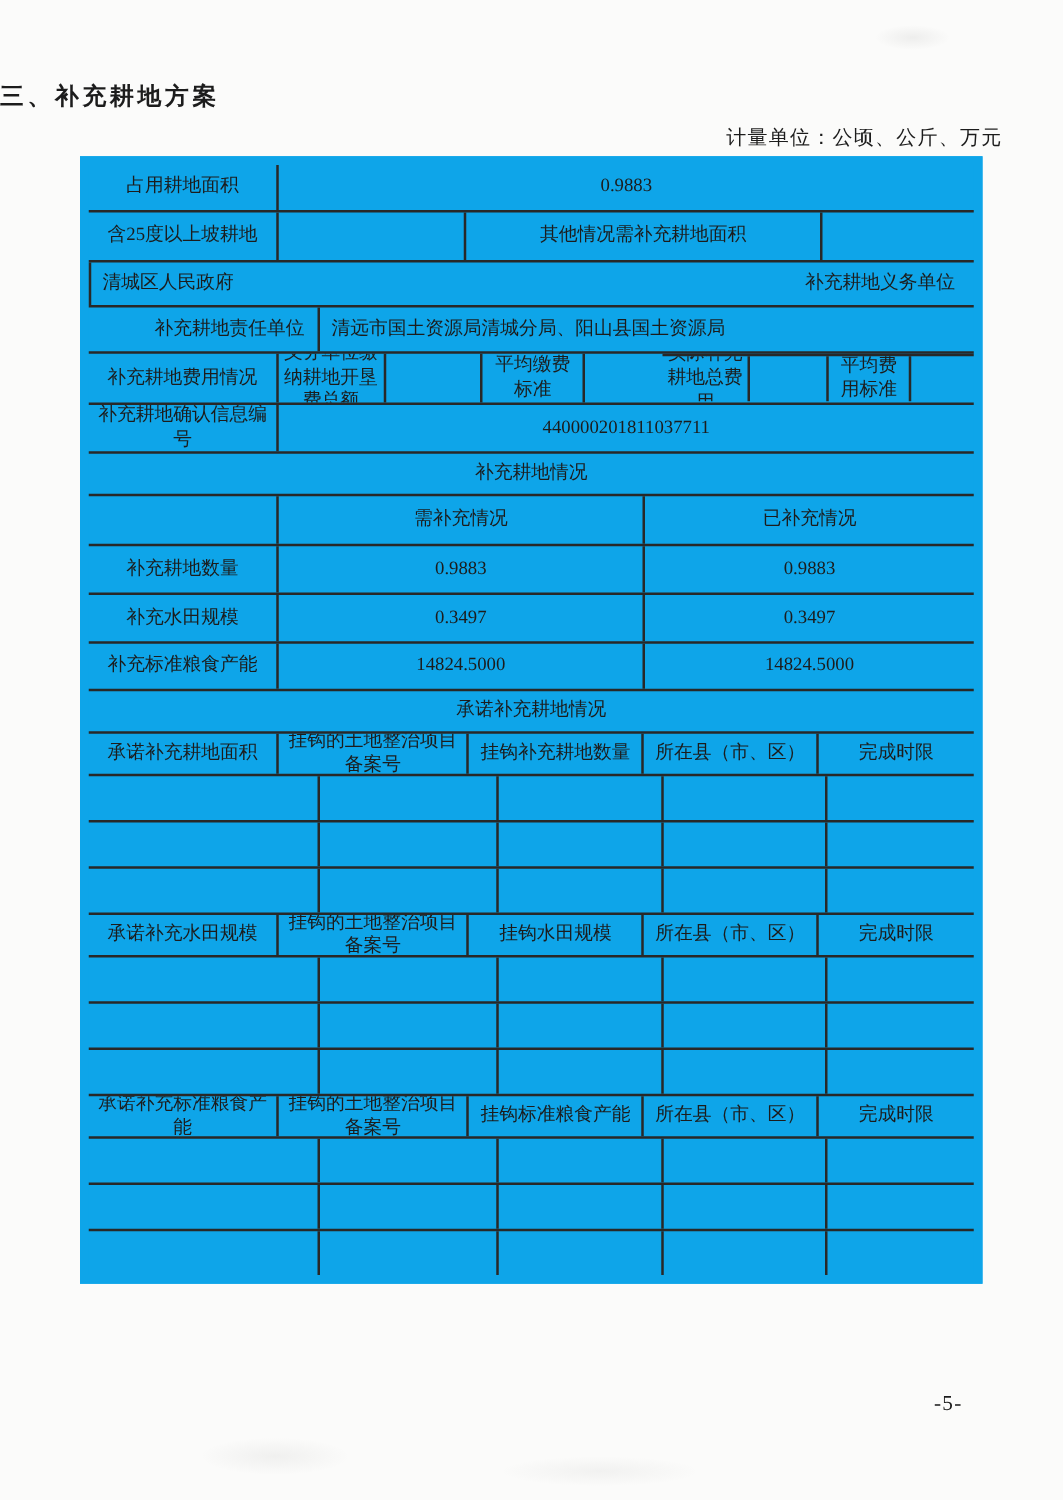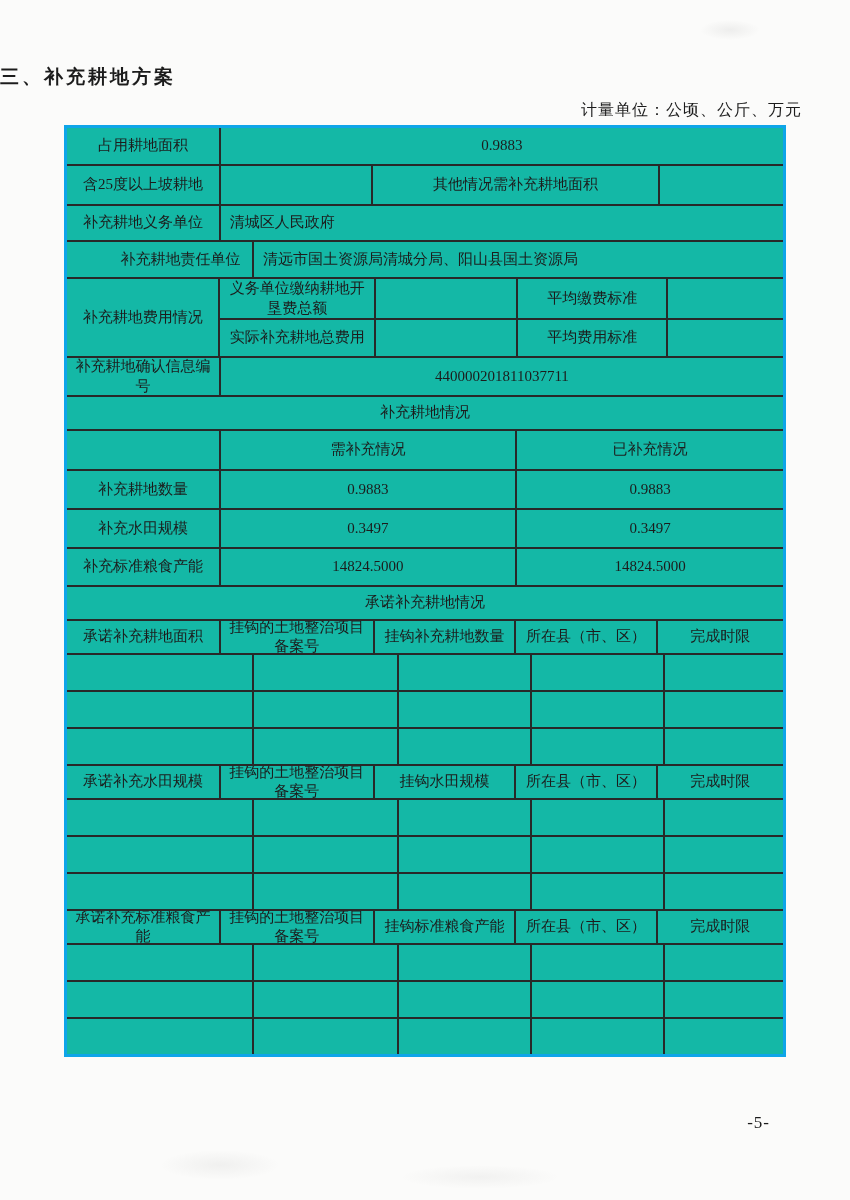--- a/index.html
+++ b/index.html
@@ -13,38 +13,38 @@
     position:absolute;top:64px;left:0;width:850px;
     font-size:19px;font-weight:bold;letter-spacing:3px;
     font-family:"Liberation Sans","DejaVu Sans",sans-serif;
   }
   .unit-note{
     position:absolute;top:100px;left:80px;width:722px;text-align:right;
     font-size:16px;letter-spacing:1px;
   }
   .form-table{
     position:absolute;left:64px;top:125px;width:722px;
-    border:3px solid #0ea5e9;box-sizing:border-box;background:#14b8a6;
+    border:7px solid #0ea5e9;box-sizing:border-box;background:#0ea5e9;
   }
   .trow{display:flex;align-items:stretch;box-sizing:border-box;}
   .bt{border-top:2px solid #282828;}
   .cell{
     display:flex;align-items:center;justify-content:center;text-align:center;
     box-sizing:border-box;font-size:15px;line-height:1.3;padding:2px 3px;
     overflow:hidden;
   }
   .bl{border-left:2px solid #282828;}
   .left{justify-content:flex-start;text-align:left;padding-left:9px;}
   
   .c-label{width:21.2%;}
   .c-rest{width:78.8%;}
   .r2-2{width:21.2%;} .r2-3{width:40.2%;} .r2-4{width:17.4%;}
   .c3-2{width:41.4%;} .c3-3{width:37.4%;}
   .c5-1{width:21.2%;} .c5-2{width:21.5%;} .c5-3{width:19.8%;} .c5-4{width:19.7%;} .c5-5{width:17.8%;}
-  .cost-right{width:78.8%;display:flex;flex-direction:column;border-left:2px solid #282828;}
+  .cost-right{width:78.8%;display:flex;flex-direction:row;border-left:2px solid #282828;}
   .cost-right .subrow{display:flex;box-sizing:border-box;}
   .cc-1{width:27.3%;} .cc-2{width:25.3%;} .cc-3{width:26.6%;} .cc-4{width:20.8%;}
   .cost-right .cc-1{border-left:none;}
   
   .h34{height:34px;} .h36{height:36px;} .h37{height:37px;padding-left:42px;} .h38{height:38px;}
   .h39{height:39px;} .h40{height:40px;justify-content:flex-end;} .h44{height:34px;}
   .full{width:100%;}
   .page-number{
     position:absolute;top:1113px;right:80px;font-size:17px;letter-spacing:1px;
   }
@@ -63,22 +63,22 @@
   </div>
 
   <div class="trow bt h40">
     <div class="cell c-label">含25度以上坡耕地</div>
     <div class="cell r2-2 bl"></div>
     <div class="cell r2-3 bl">其他情况需补充耕地面积</div>
     <div class="cell r2-4 bl"></div>
   </div>
 
   <div class="trow bt h36">
+    <div class="cell c-rest bl left">清城区人民政府</div>
     <div class="cell c-label">补充耕地义务单位</div>
-    <div class="cell c-rest bl left">清城区人民政府</div>
   </div>
 
   <div class="trow bt h37">
     <div class="cell c-label">补充耕地责任单位</div>
     <div class="cell c-rest bl left">清远市国土资源局清城分局、阳山县国土资源局</div>
   </div>
 
   <div class="trow bt">
     <div class="cell c-label">补充耕地费用情况</div>
     <div class="cost-right">

